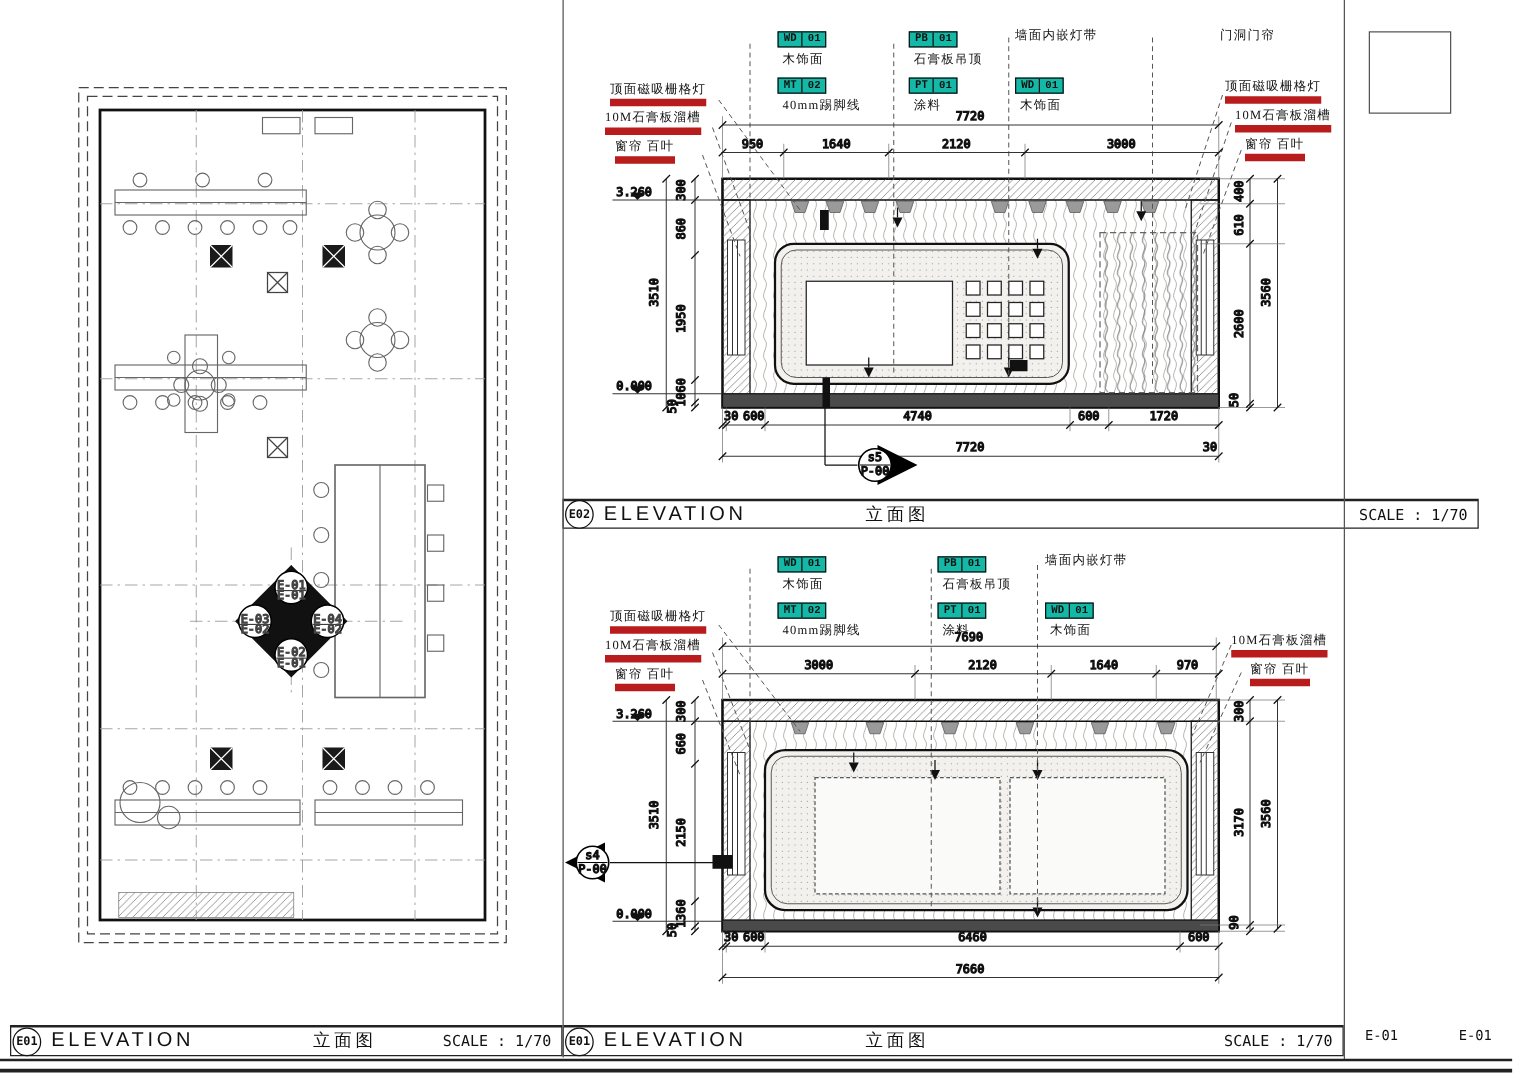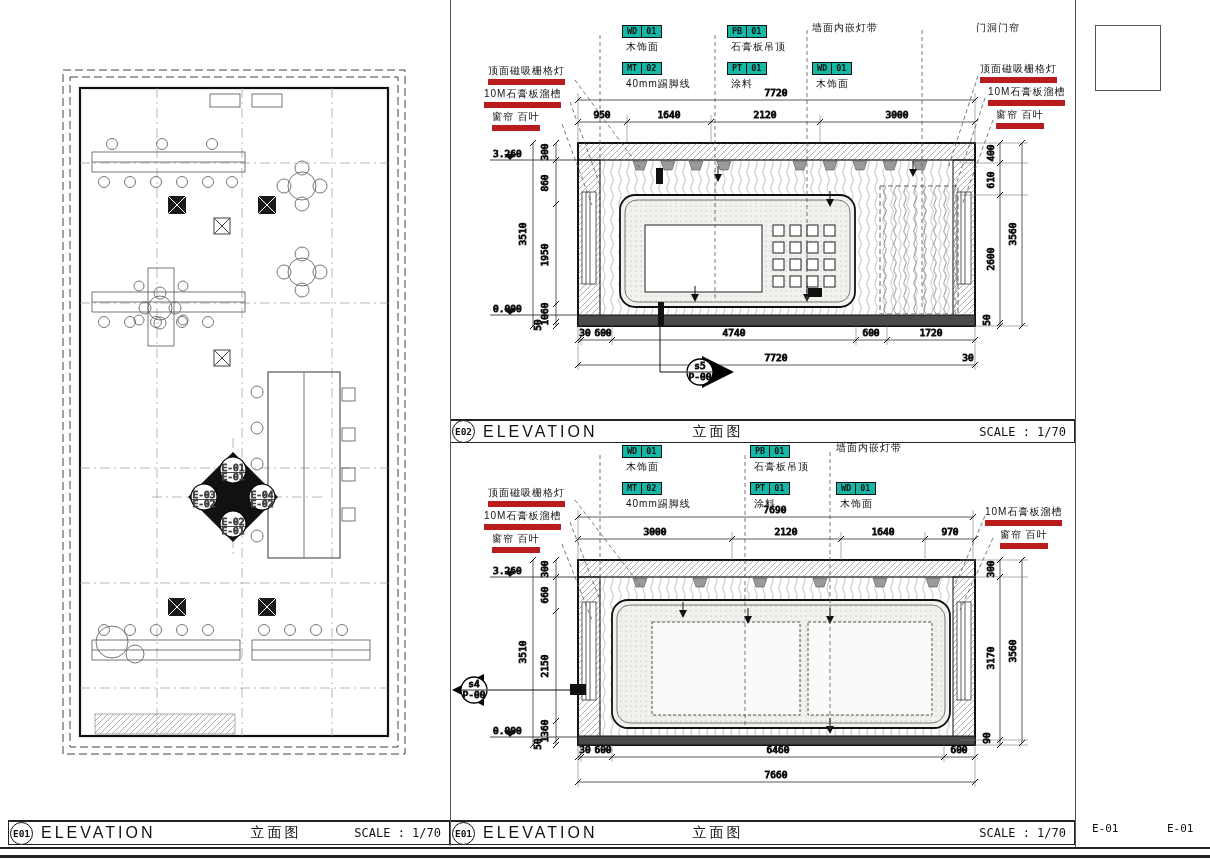--- a/index.html
+++ b/index.html
@@ -1,26 +1,26 @@
 <!DOCTYPE html>
 <html><head>
 <meta charset="utf-8">
 <style>
   html,body{margin:0;padding:0;background:#fff;}
   #sheet{position:relative;width:1210px;height:859px;background:#fff;overflow:hidden;
          font-family:"Liberation Sans",sans-serif;color:#111;}
   svg{position:absolute;left:0;top:0;}
   svg text{font-family:"DejaVu Sans Mono",monospace;font-size:9.5px;fill:#111;}
   .t{position:absolute;white-space:nowrap;color:#111;}
-  .cjk{font-size:10px;letter-spacing:1px;font-family:Liberation Sans, sans-serif;text-align:right;}
+  .cjk{font-size:10px;letter-spacing:1px;font-family:Liberation Serif, serif;text-align:right;}
   .lead{border-bottom:6px solid #b91c1c;padding-bottom:1px;}
   .callout{position:absolute;display:flex;border:1.6px solid #111;background:#14b8a6;
            font-family:"DejaVu Sans Mono",monospace;font-size:8.5px;font-weight:bold;line-height:11px;}
   .callout .c{padding:0 4px;}
-  .callout .c + .c{border-left:1.6px solid #111;}
+  .callout .c + .c{border-left:1.6px solid #111;font-family:Liberation Mono, monospace;}
   .tbar{position:absolute;display:flex;align-items:center;background:#fff;
         border:1px solid #222;border-top-width:2px;box-sizing:border-box;}
   .tbar .tag{flex:0 0 auto;width:21px;height:21px;border:1.4px solid #111;border-radius:50%;
         display:flex;align-items:center;justify-content:center;
         font:bold 9.5px "DejaVu Sans Mono",monospace;margin-left:1px;background:#fff;}
   .tbar .ttl{font-size:16px;letter-spacing:3px;margin-left:8px;}
   .tbar .cn{font-size:14px;letter-spacing:3px;margin-left:95px;}
   .tbar .scale{margin-left:auto;margin-right:8px;font-family:"DejaVu Sans Mono",monospace;font-size:12px;text-align:right;}
   .vline{position:absolute;background:#555;width:1px;}
   .hline{position:absolute;background:#222;height:2px;}
@@ -416,21 +416,21 @@
   <span class="c">01</span>
 </div>
 <div class="t cjk" style="left:840px;top:497px">木饰面</div>
 <div class="t cjk" style="left:836px;top:441px">墙面内嵌灯带</div>
 <div class="t cjk lead" style="left:488px;top:486px">顶面磁吸栅格灯</div>
 <div class="t cjk lead" style="left:484px;top:509px">10M石膏板溜槽</div>
 <div class="t cjk lead" style="left:492px;top:532px">窗帘 百叶</div>
 <div class="t cjk lead" style="left:985px;top:505px">10M石膏板溜槽</div>
 <div class="t cjk lead" style="left:1000px;top:528px">窗帘 百叶</div>
 
-<div class="tbar" style="left:450px;top:419px;width:625px;height:24px">
+<div class="tbar" style="left:450px;top:399px;width:733px;height:24px">
   <span class="tag">E02</span>
   <span class="ttl">ELEVATION</span>
   <span class="cn">立面图</span>
   <span class="scale">SCALE : 1/70</span>
 </div>
 <div class="tbar" style="left:450px;top:820px;width:625px;height:25px">
   <span class="tag">E01</span>
   <span class="ttl">ELEVATION</span>
   <span class="cn">立面图</span>
   <span class="scale">SCALE : 1/70</span>

